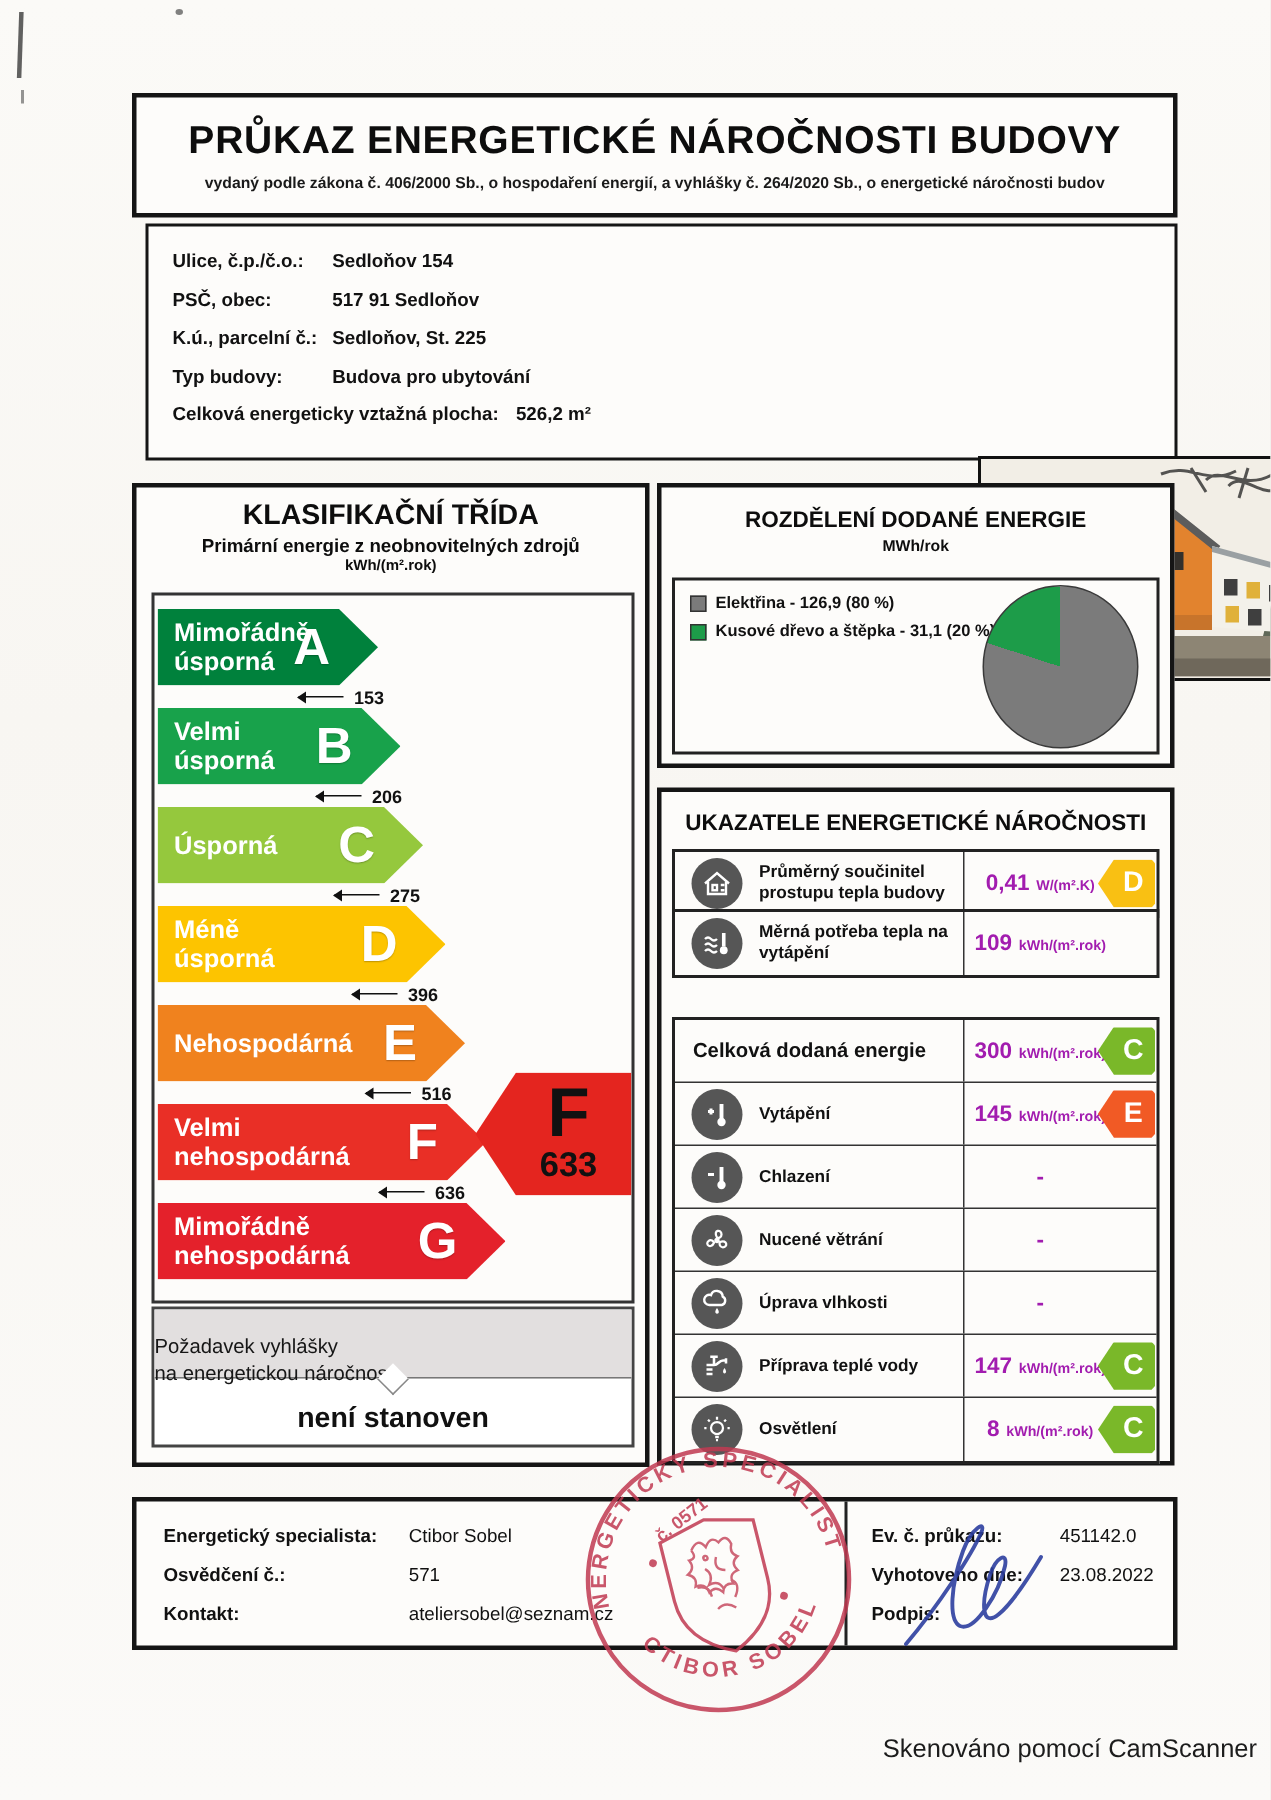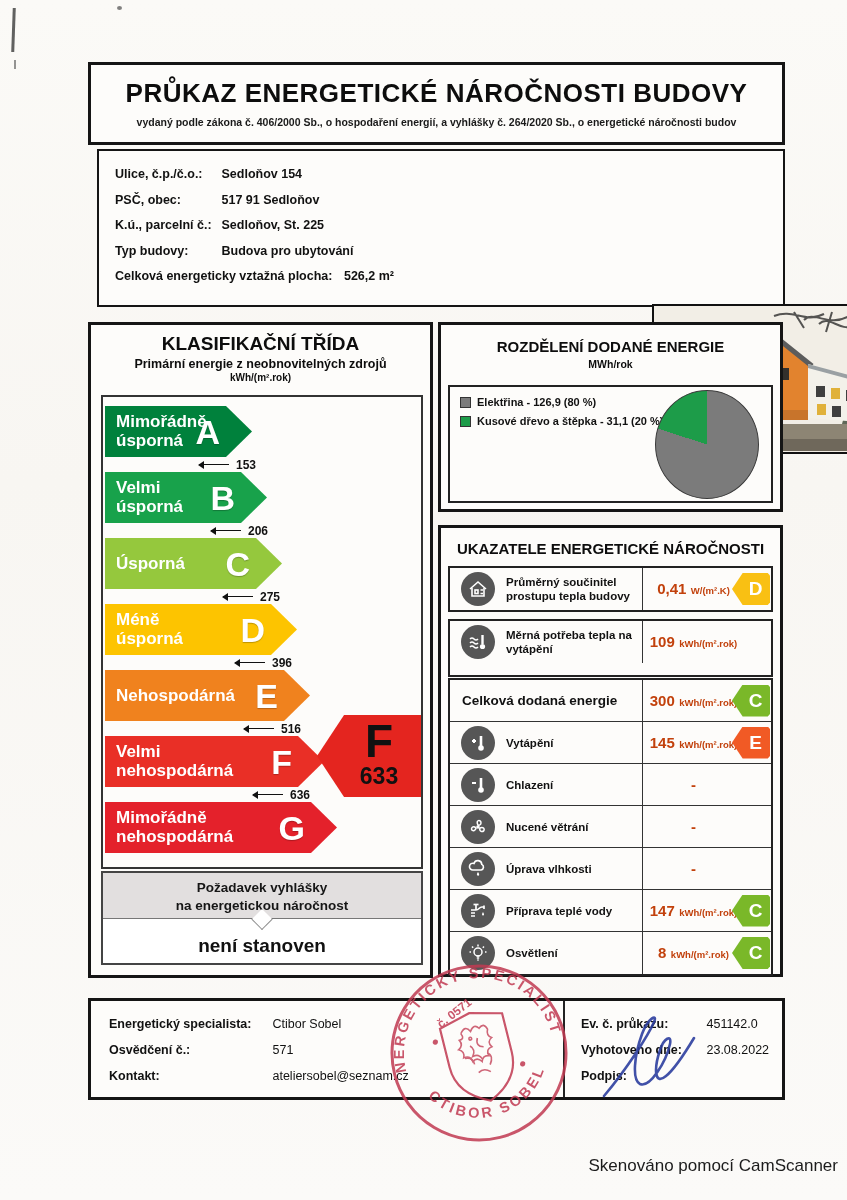--- a/index.html
+++ b/index.html
@@ -47,21 +47,21 @@
   .thr{height:15px;display:flex;align-items:center;font-size:12px;font-weight:bold;color:#111;}
   .thr .tline{position:relative;width:30px;height:1.6px;background:#111;margin-right:7px;}
   .thr .tline::before{content:"";position:absolute;left:-1px;top:-3.2px;border:4px solid transparent;border-right:6px solid #111;border-left:0;}
   .marker{position:absolute;left:226px;top:390px;width:104px;height:82px;
           clip-path:polygon(0 50%,26% 0,100% 0,100% 100%,26% 100%);
           display:flex;flex-direction:column;align-items:center;justify-content:center;padding-left:20px;color:#111;}
   .marker .m-letter{font-size:46px;font-weight:bold;line-height:.85;}
   .marker .m-value{font-size:23px;font-weight:bold;margin-top:2px;}
   .req{position:absolute;left:10px;top:546px;width:322px;height:94px;border:2px solid #444;background:#fff;}
   .req-head{position:relative;height:46px;background:#e2dfdf;border-bottom:1.5px solid #777;
-            text-align:center;font-size:13.5px;font-weight:bold;color:#161616;padding-top:6px;line-height:1.3;}
+            text-align:left;font-size:13.5px;font-weight:normal;color:#161616;padding-top:16px;line-height:1.3;}
   .req-notch{position:absolute;left:50%;bottom:-9px;width:15px;height:15px;background:#fff;
              border-right:1.5px solid #888;border-bottom:1.5px solid #888;transform:translateX(-50%) rotate(45deg);}
   .req-val{text-align:center;font-size:19px;font-weight:bold;color:#111;margin-top:16px;}
 
   
   .panel-pie{left:438px;top:322px;width:345px;height:190px;}
   .pie-head{position:absolute;top:13px;width:100%;text-align:center;color:#0d0d0d;}
   .pie-title{font-size:15px;font-weight:bold;}
   .pie-unit{font-size:10.5px;font-weight:bold;margin-top:3px;}
   .pie-inner{position:absolute;left:7px;top:60px;width:325px;height:118px;border:2px solid #222;background:#fdfcfa;}
@@ -76,21 +76,21 @@
   .ind-box{position:absolute;left:7px;width:325px;border:2px solid #222;background:#fdfcfa;}
   .ind-row{position:relative;height:44px;}
   .ind-table .ind-row{height:42px;border-bottom:1.6px solid #333;padding-left:39px;}
   .ind-table .ind-row:last-child{border-bottom:none;}
   .vdiv{position:absolute;left:192px;top:0;bottom:0;border-left:1.6px solid #333;}
   .ind-icon{position:absolute;left:11px;top:50%;transform:translateY(-50%);width:34px;height:34px;border-radius:50%;
             background:#565656;display:flex;align-items:center;justify-content:center;}
   .ind-label{position:absolute;left:56px;top:50%;transform:translateY(-50%);width:132px;
              font-size:11.5px;font-weight:bold;color:#111;line-height:1.25;}
   .ind-label.big{left:12px;font-size:13.5px;width:176px;}
-  .ind-vals{position:absolute;left:196px;top:50%;transform:translateY(-50%);width:95px;text-align:center;color:#c2410c;white-space:nowrap;}
+  .ind-vals{position:absolute;left:196px;top:50%;transform:translateY(-50%);width:95px;text-align:center;color:#a21caf;white-space:nowrap;}
   .ind-vals b{font-size:15px;}
   .ind-vals i{font-style:normal;font-size:9.5px;font-weight:bold;}
   .badge{position:absolute;right:1px;top:50%;transform:translateY(-50%);width:38px;height:32px;
          clip-path:polygon(0 50%,28% 0,94% 0,100% 8%,100% 92%,94% 100%,28% 100%);
          color:#fff;font-size:19px;font-weight:bold;display:flex;align-items:center;justify-content:center;padding-left:9px;}
 
   
   .footer-box{left:88px;top:998px;width:697px;height:102px;}
   .fdiv{position:absolute;left:472px;top:0;bottom:0;border-left:2px solid #222;}
   .f-rows{position:absolute;top:16px;font-size:12.5px;color:#111;}
@@ -292,21 +292,21 @@
               <rect x="8" y="12" width="3" height="3.5"></rect>
               <path d="M13.5 12 H16 M13.5 15.5 H16"></path>
           </svg>
         </span>
         <span class="ind-label">Průměrný součinitel prostupu tepla budovy</span>
         <span class="ind-vals"><b>0,41</b> <i>W/(m².K)</i></span>
         <span class="badge" style="background: rgb(249, 192, 19);">D</span>
       </div>
     </div>
 
-    <div class="ind-box" style="top:91px;height:58px">
+    <div class="ind-box" style="top:78px;height:46px">
       <div class="ind-row" style="height:42px">
         <span class="vdiv"></span>
         <span class="ind-icon">
           <svg width="22" height="22" viewBox="0 0 22 22" fill="none" stroke="#fff" stroke-width="1.6">
             <path d="M3 8 Q5 6 7 8 T11 8 M3 12 Q5 10 7 12 T11 12 M3 16 Q5 14 7 16 T11 16"></path>
             <path d="M15.5 4 V13" stroke-width="2.4"></path>
               <circle cx="15.5" cy="15.5" r="2.6" fill="#fff" stroke="none"></circle>
           </svg>
         </span>
         <span class="ind-label">Měrná potřeba tepla na vytápění</span>

